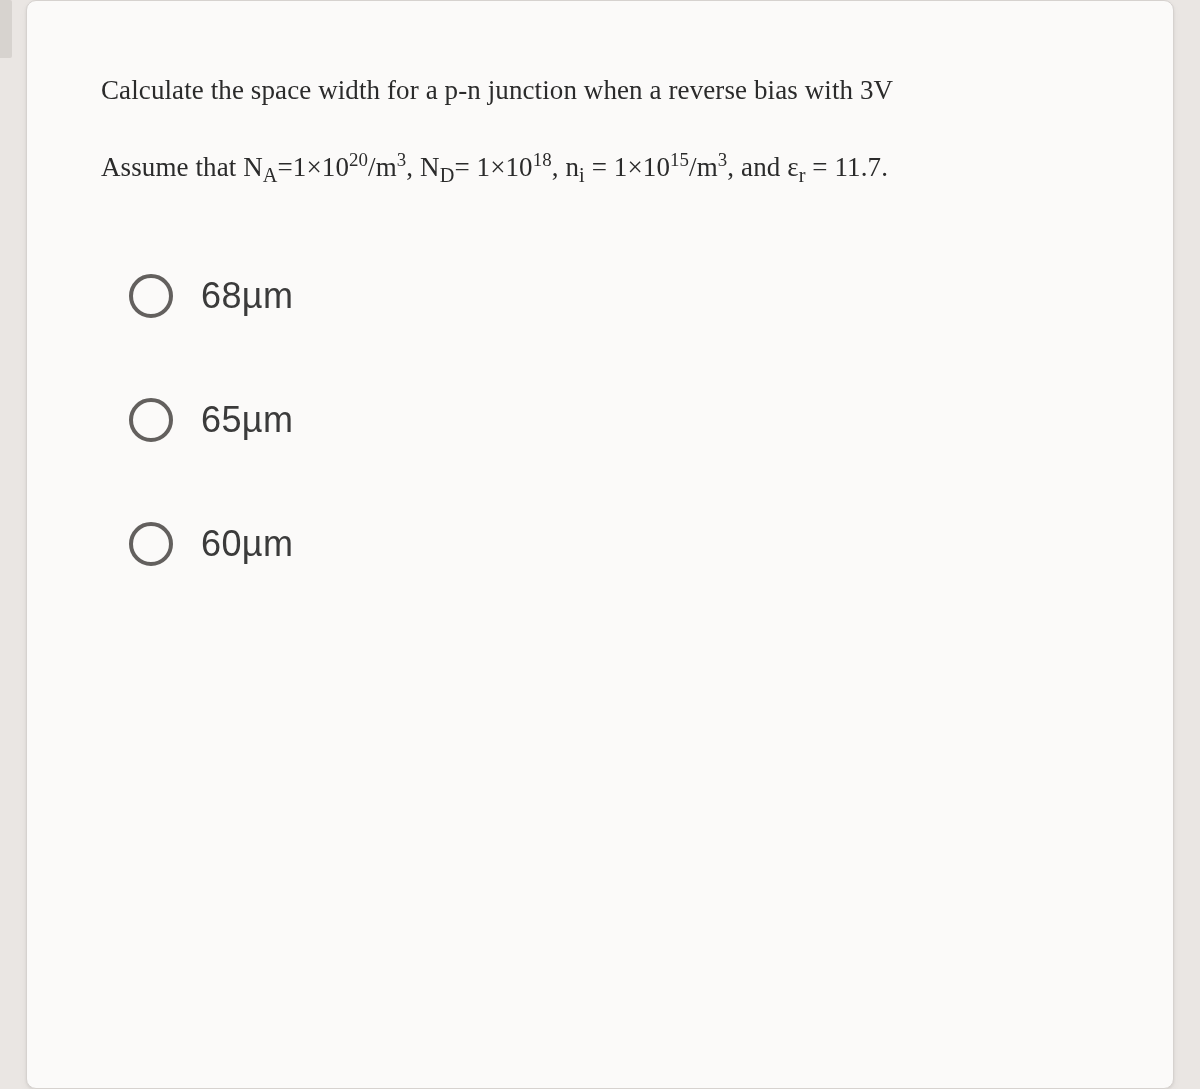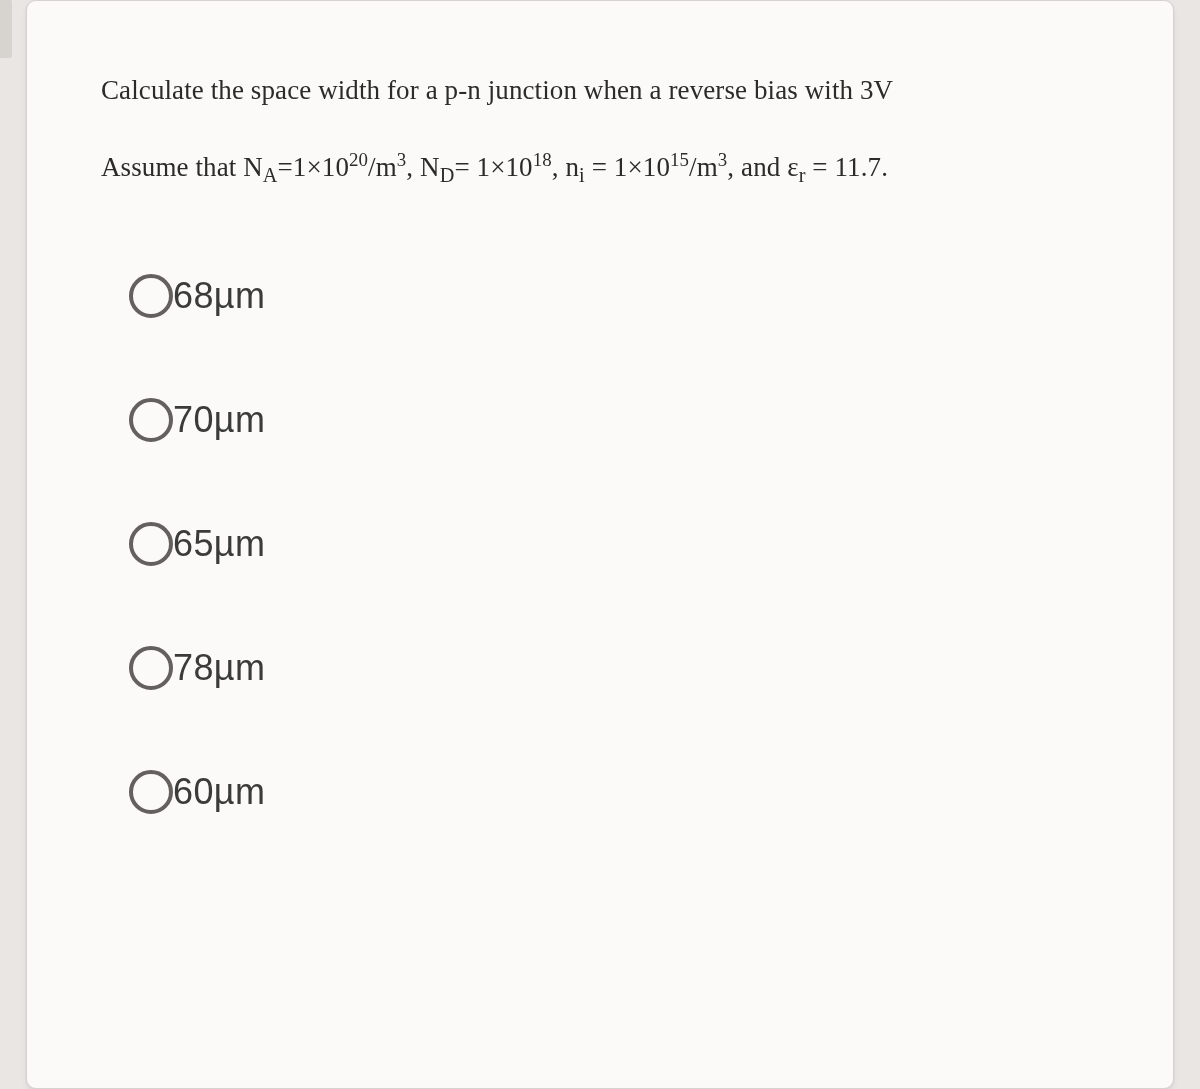--- a/index.html
+++ b/index.html
@@ -48,20 +48,21 @@
   .sup { font-size: 0.7em; vertical-align: super; line-height: 0; }
   .sub { font-size: 0.75em; vertical-align: sub; line-height: 0; }
   .options {
     margin-top: 48px;
     padding-left: 28px;
     font-family: Arial, "Helvetica Neue", Helvetica, sans-serif;
   }
   .option {
     display: flex;
     align-items: center;
+    gap: 28px;
     height: 124px;
     cursor: pointer;
     user-select: none;
   }
   .radio-circle {
     width: 44px;
     height: 44px;
     border-radius: 50%;
     border: 4px solid #63605e;
     background: transparent;
@@ -90,36 +91,28 @@
         </span>
       </div>
 
       <div class="options">
 
         <div class="option">
           <div class="radio-circle"></div>
           <div class="option-label">68µm</div>
         </div>
 
-        <div class="option">
-          <div class="radio-circle"></div>
-          <div class="option-label">70µm</div>
-        </div>
 
         <div class="option">
           <div class="radio-circle"></div>
           <div class="option-label">65µm</div>
         </div>
 
 
 
-        <div class="option">
-          <div class="radio-circle"></div>
-          <div class="option-label">78µm</div>
-        </div>
 
         <div class="option">
           <div class="radio-circle"></div>
           <div class="option-label">60µm</div>
         </div>
 
       </div>
 
     </div>
   </div>

